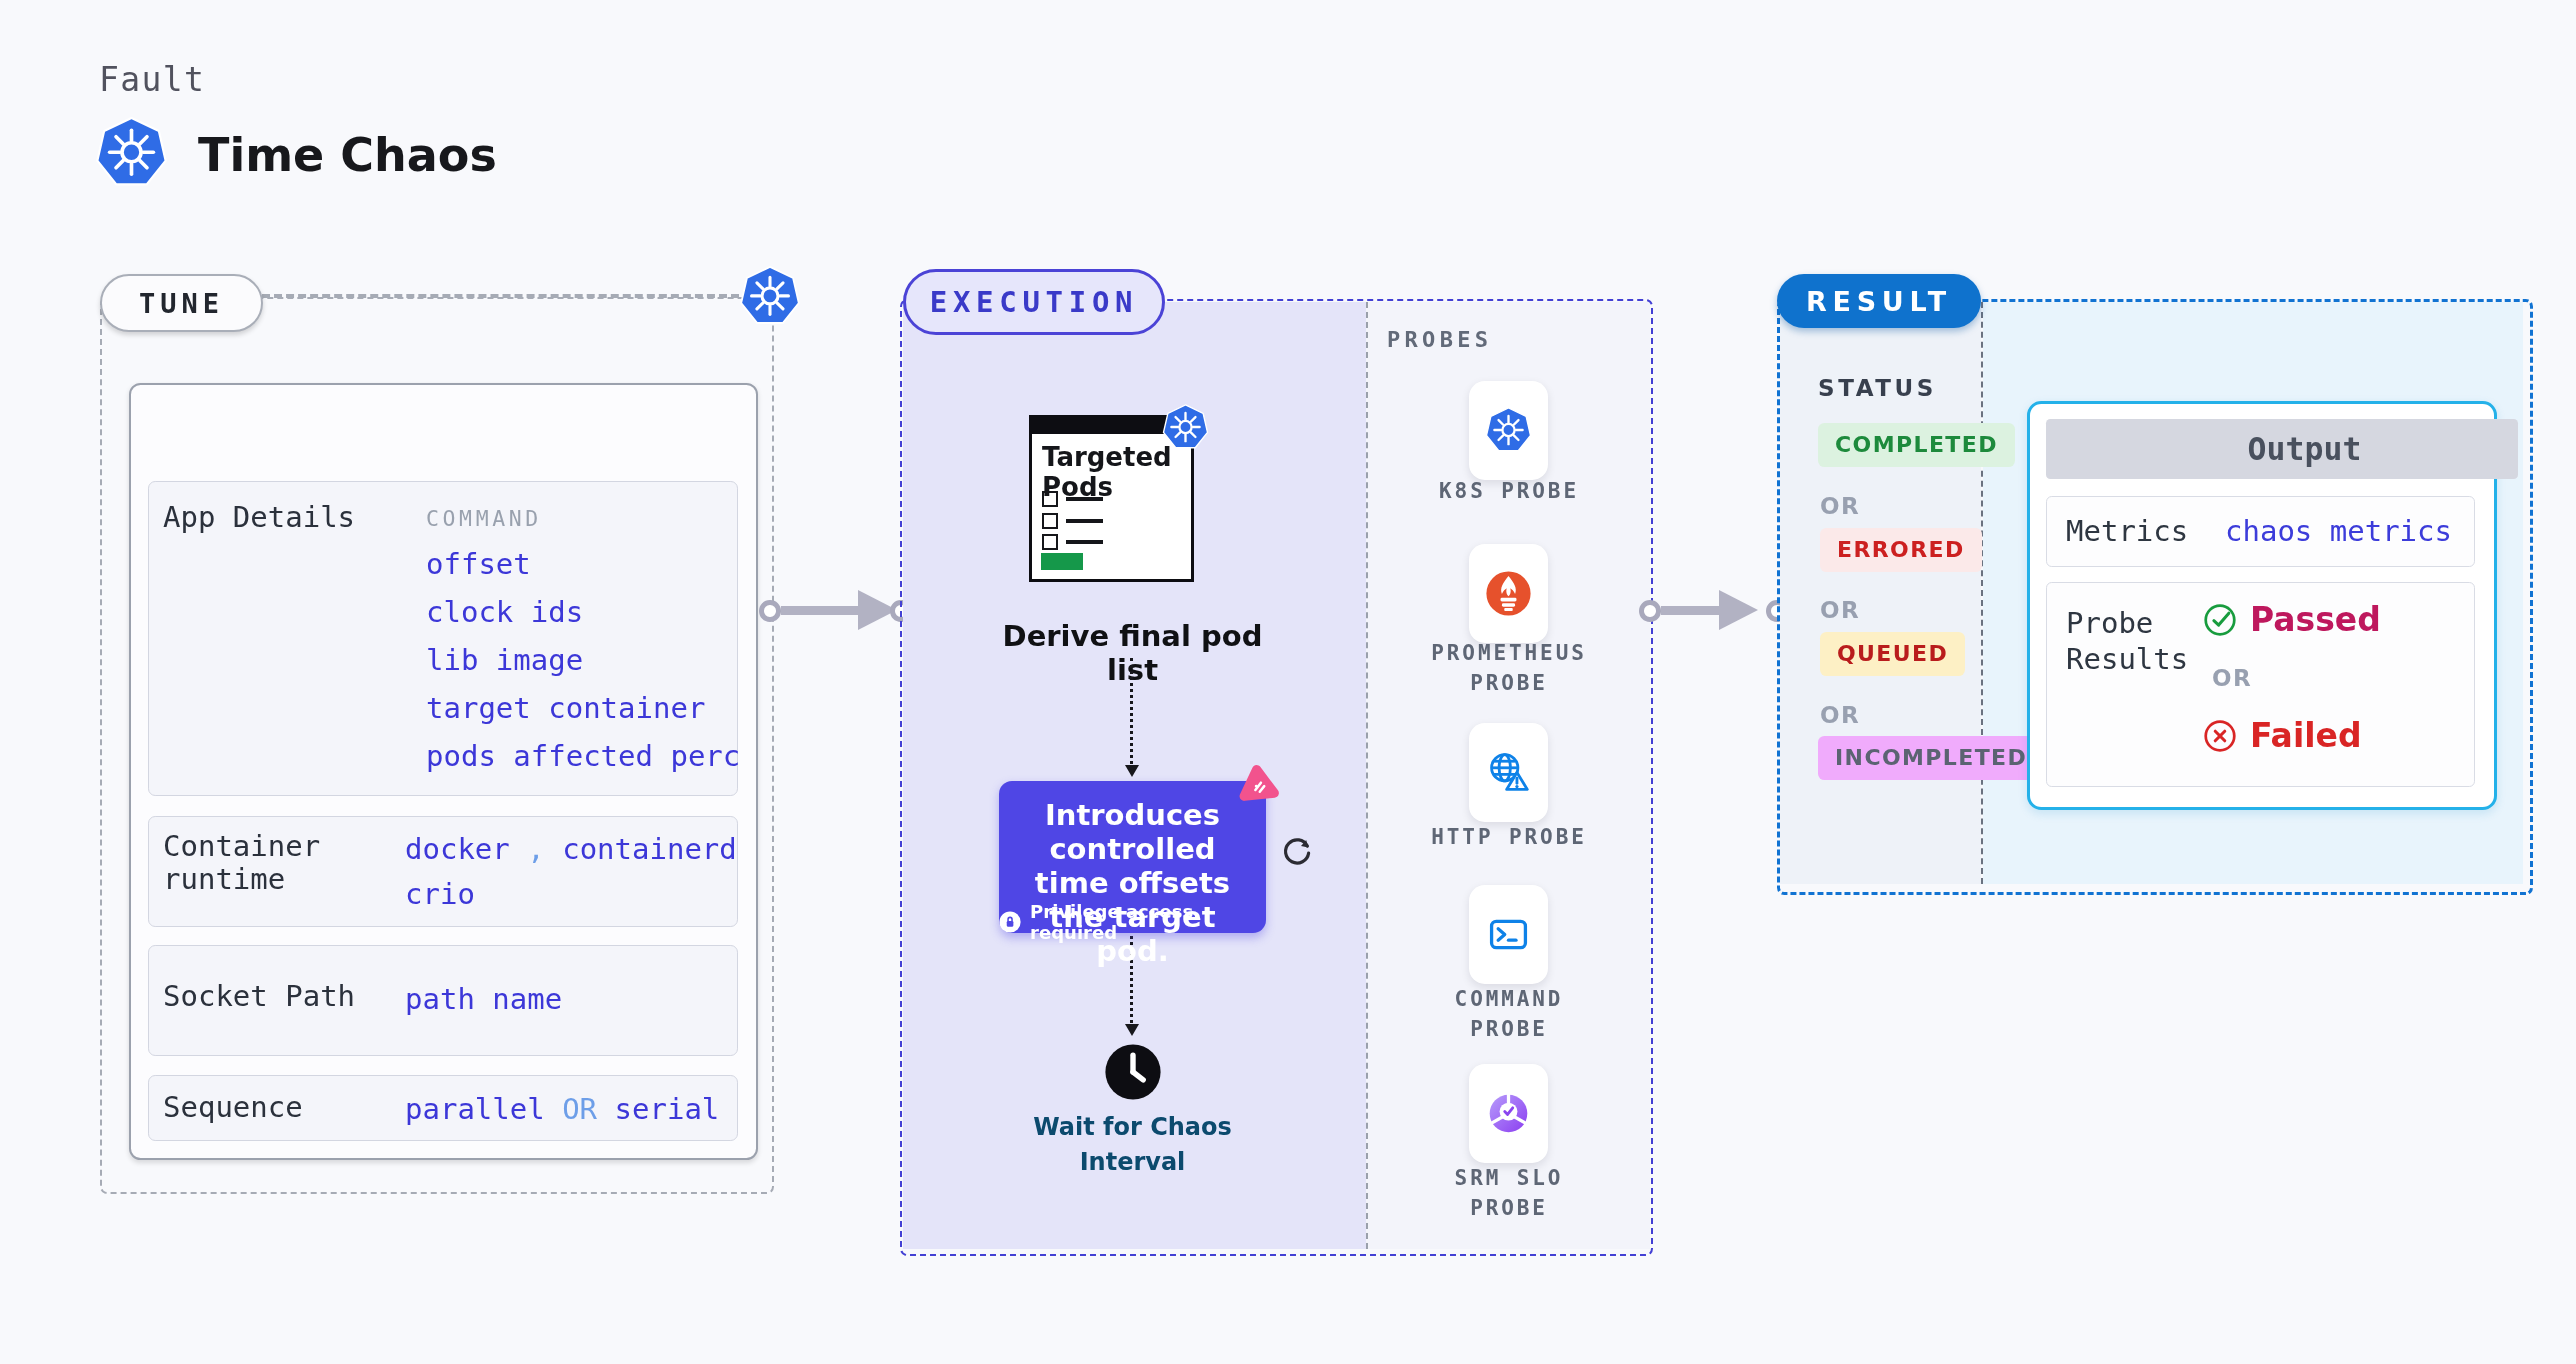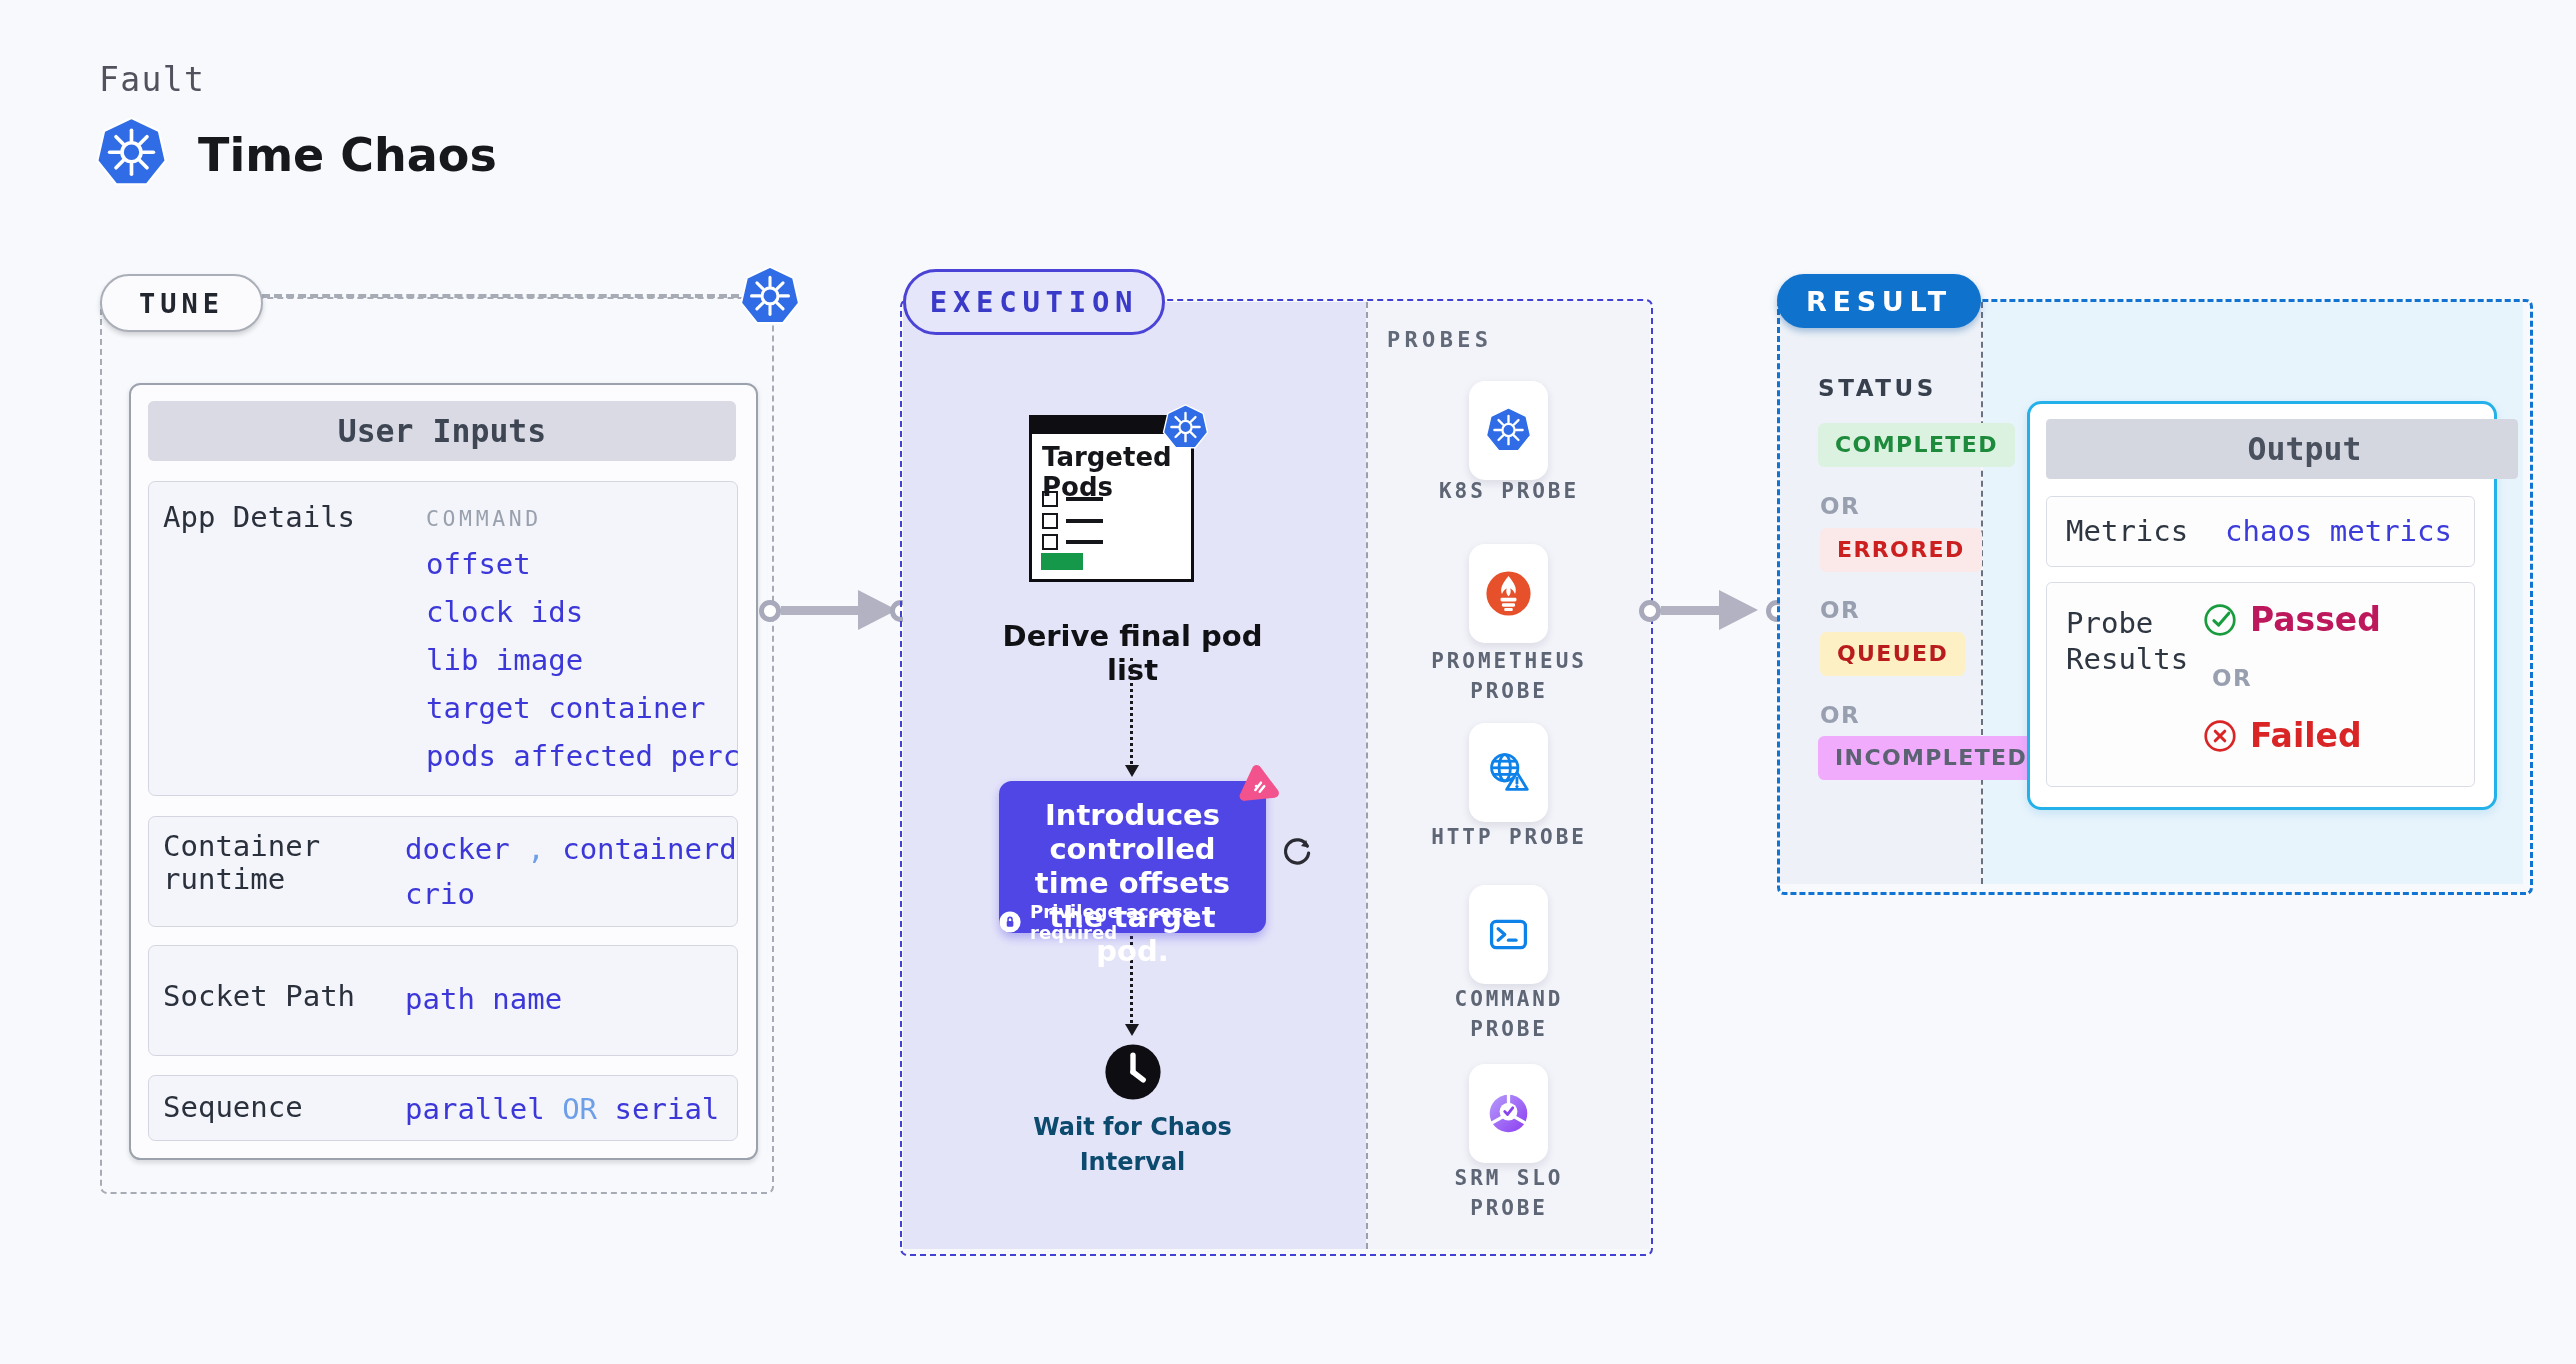--- a/index.html
+++ b/index.html
@@ -215,21 +215,20 @@
   <div class="abs sans page-title">Time Chaos</div>
 
   <div class="abs dashedbox tune-box"></div>
   <div class="abs tune-topline"></div>
   <div class="abs mono pill tune-pill">TUNE</div>
   <svg class="abs tune-badge" viewBox="0 0 86 88" width="62" height="63">
       <use href="#sym-k8s"></use>
     </svg>
 
   <div class="abs ui-card"></div>
-  <div class="abs mono ui-header">User Inputs</div>
 
   <div class="abs ui-row row-appdetails"></div>
   <div class="abs mono row-label" style="left:163px;top:500px;">App Details</div>
   <div class="abs mono req-tag" style="left:426px;top:506px;">COMMAND</div>
   <div class="abs mono link-val" style="left:426px;top:547px;">offset</div>
   <div class="abs mono link-val" style="left:426px;top:595px;">clock ids</div>
   <div class="abs mono link-val" style="left:426px;top:643px;">lib image</div>
   <div class="abs mono link-val" style="left:426px;top:691px;">target container</div>
   <div class="abs mono link-val" style="left:426px;top:739px;">pods affected perc</div>
 
@@ -320,21 +319,21 @@
         <use href="#sym-k8s"></use>
       </svg>
   </div>
   <div class="abs mono probe-label" style="top:476px;">K8S PROBE</div>
 
   <div class="abs probe-card" style="top:544px;">
     <svg class="probe-icon" viewBox="0 0 66 66" width="47" height="47">
         <use href="#sym-prom"></use>
       </svg>
   </div>
-  <div class="abs mono probe-label" style="top:638px;margin-top:8px;">PROMETHEUS PROBE</div>
+  <div class="abs mono probe-label" style="top:638px;">PROMETHEUS PROBE</div>
 
   <div class="abs probe-card" style="top:723px;">
     <svg class="probe-icon" viewBox="0 0 66 66" width="47" height="47">
         <use href="#sym-globe"></use>
       </svg>
   </div>
   <div class="abs mono probe-label" style="top:822px;">HTTP PROBE</div>
 
   <div class="abs probe-card" style="top:885px;">
     <svg class="probe-icon" viewBox="0 0 66 66" width="47" height="47">

